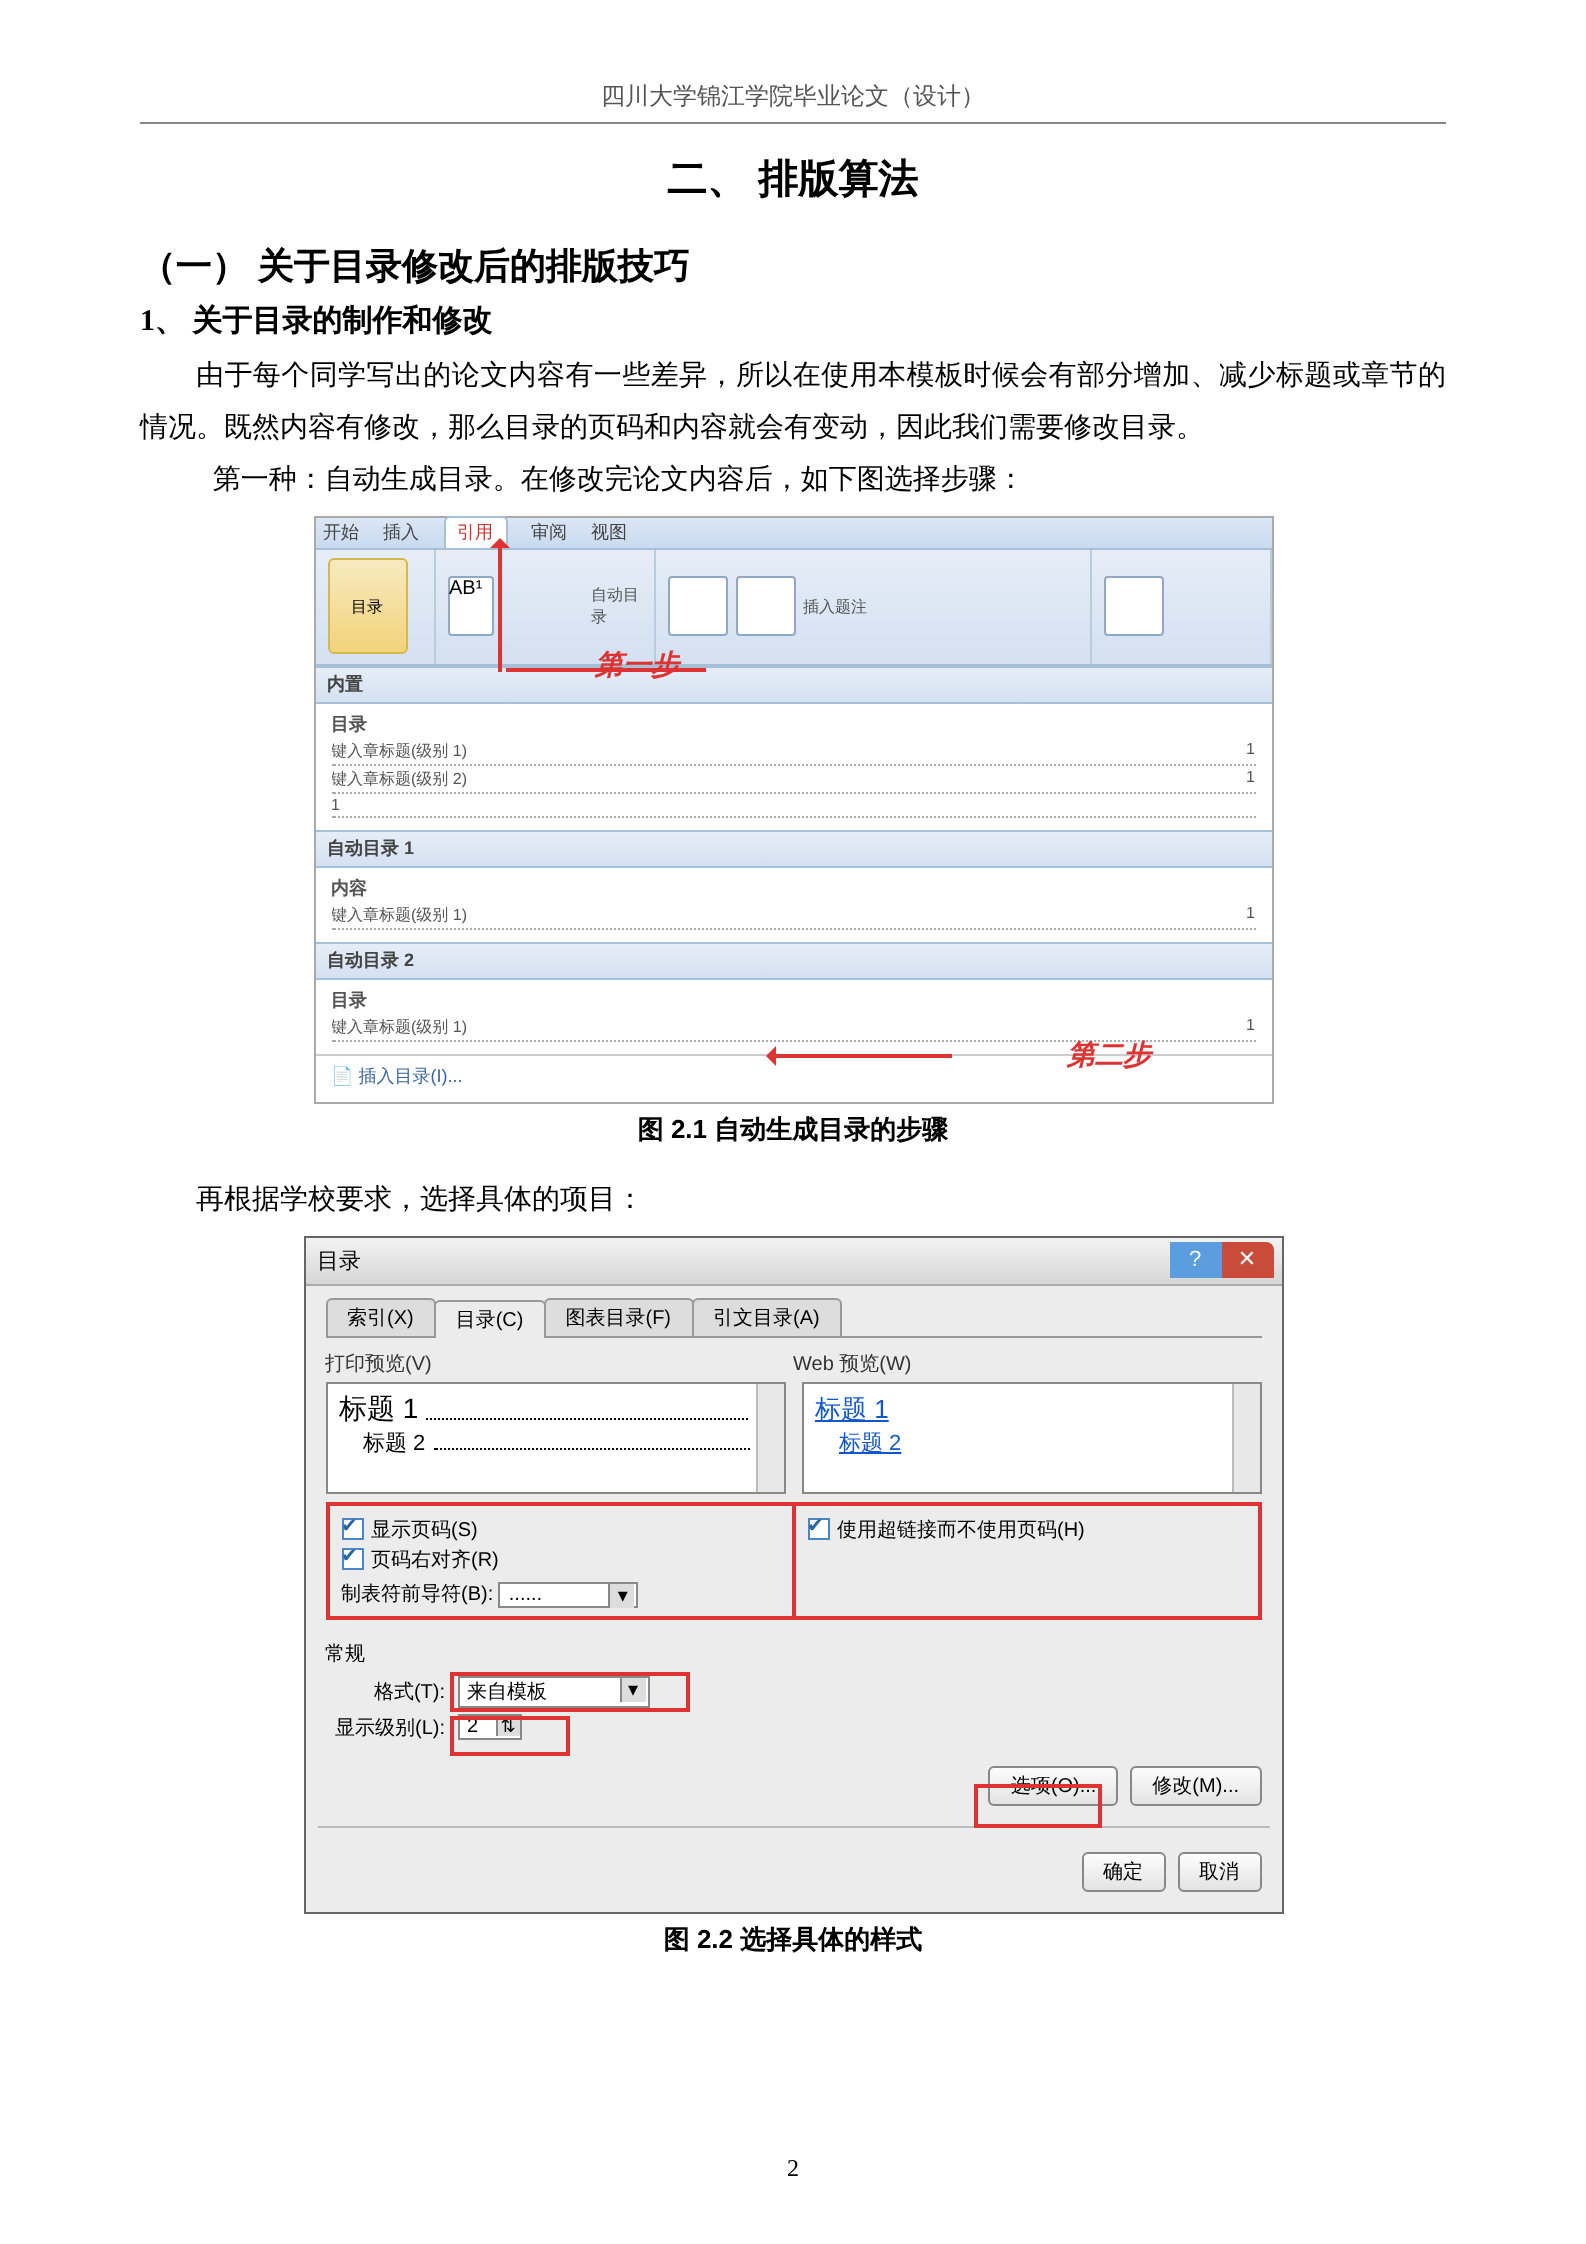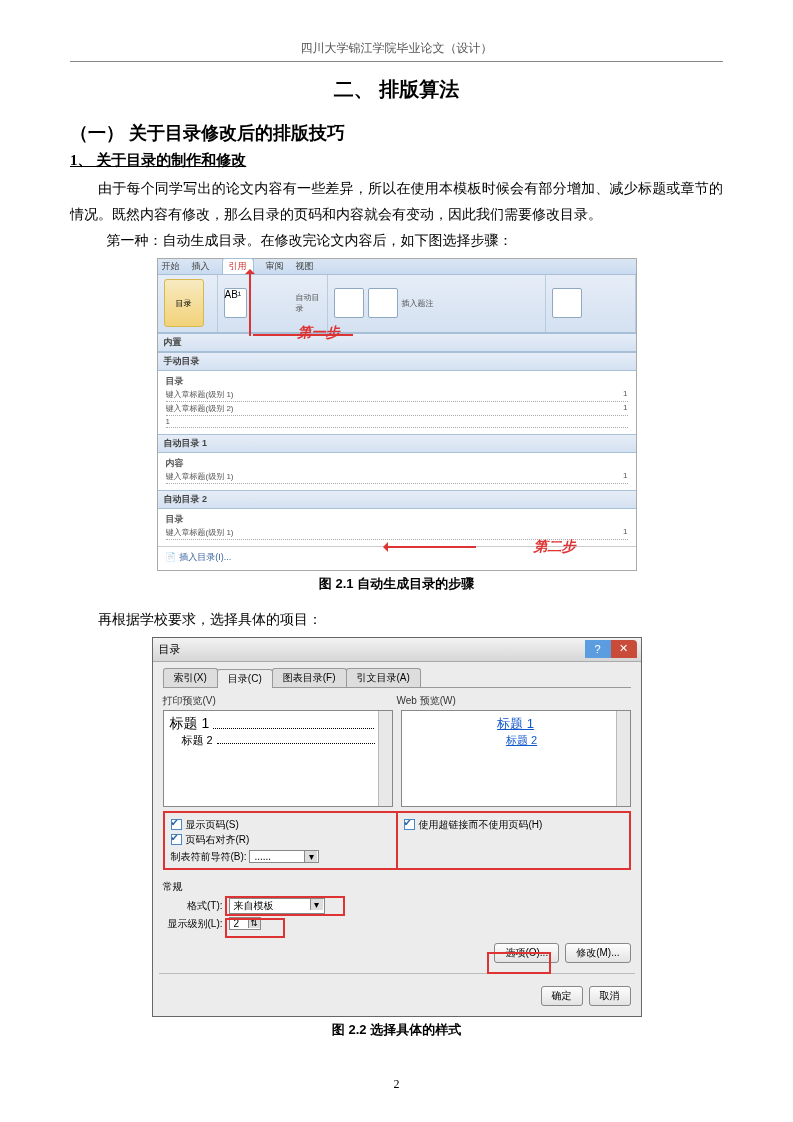--- a/index.html
+++ b/index.html
@@ -31,21 +31,20 @@
   .sec-title {
     font-size: 18px;
     font-weight: bold;
     margin: 8px 0 6px;
     font-family: "SimHei","黑体",sans-serif;
   }
   .sub-title {
     font-size: 15px;
     font-weight: bold;
     margin: 4px 0 6px;
-    text-decoration: underline;
   }
   .para {
     font-size: 14px;
     line-height: 1.85;
     text-indent: 2em;
     margin: 0;
     text-align: justify;
   }
   .para-noindent {
     font-size: 14px;
@@ -232,27 +231,26 @@
     background:#ddd;
     margin-right:-1px;
     border-radius: 3px 3px 0 0;
   }
   .fig2 .tabrow span.sel { background:#ececec; position:relative; top:1px; }
   .fig2 .row-label { display:flex; margin-top:6px; font-size:10px; color:#333;}
   .fig2 .row-label span:first-child { width: 50%; }
   .fig2 .previews { display:flex; gap:8px; margin-top:2px; }
   .fig2 .pv {
     flex:1;
-    height: 97px;
+    height: 56px;
     border:1px solid #888;
     background:#fff;
     padding: 4px 6px;
     position:relative;
     overflow:hidden;
-    text-align:center;
   }
   .fig2 .pv .scroll { position:absolute; right:0; top:0; bottom:0; width:14px; background:#e8e8e8; border-left:1px solid #bbb;}
   .fig2 .h1line { font-size: 14px; }
   .fig2 .dots { flex:1; border-bottom:1px dotted #000; margin: 0 4px 4px; }
   .fig2 .pvrow { display:flex; align-items:flex-end; }
   .fig2 .link { color:#1157cc; text-decoration:underline; font-size:11px; }
   .fig2 .opts {
     display:flex;
     margin-top:4px;
     border: 2px solid #d33;
@@ -310,21 +308,20 @@
     </div>
     <div class="group" style="width:90px;">
       <div class="box"></div>
     </div>
   </div>
   <div class="arrow1"></div>
   <div class="label1">第一步</div>
 
   <div class="panels">
     <div class="panel-head">内置</div>
-    <div class="panel-head">手动目录</div>
     <div class="panel-body">
       <div style="font-weight:bold;">目录</div>
       <div class="tocline">
           <span>键入章标题(级别 1)</span>
           <span>1</span>
         </div>
       <div class="tocline">
           <span>键入章标题(级别 2)</span>
           <span>1</span>
         </div>

